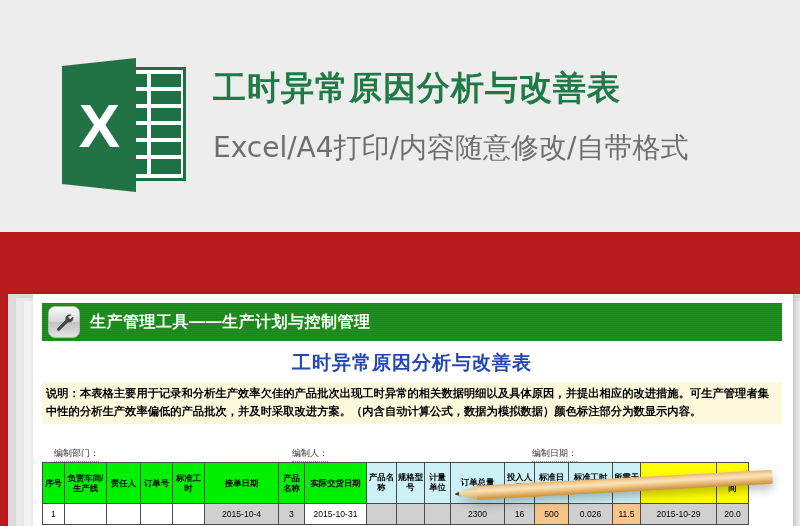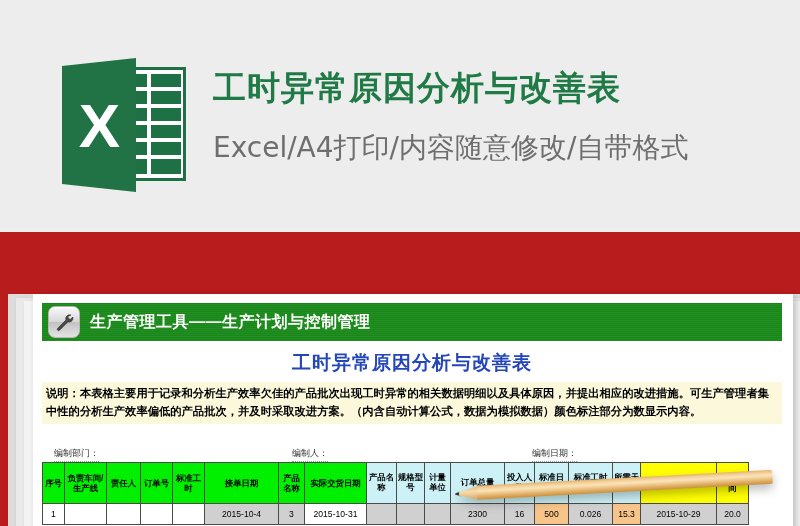--- a/index.html
+++ b/index.html
@@ -374,21 +374,21 @@
             <td class="gr">2015-10-4</td>
             <td class="gr">3</td>
             <td class="w">2015-10-31</td>
             <td class="gr"></td>
             <td class="gr"></td>
             <td class="gr"></td>
             <td class="gr">2300</td>
             <td class="gr">16</td>
             <td class="o">500</td>
             <td class="gr">0.026</td>
-            <td class="o">15.3</td>
+            <td class="o">11.5</td>
             <td class="gr">2015-10-29</td>
             <td class="gr">20.0</td>
           </tr>
         </tbody>
     </table>
   </div>
 
   <div id="pencil">
     <div class="tip"></div>
     <div class="cone"></div>

